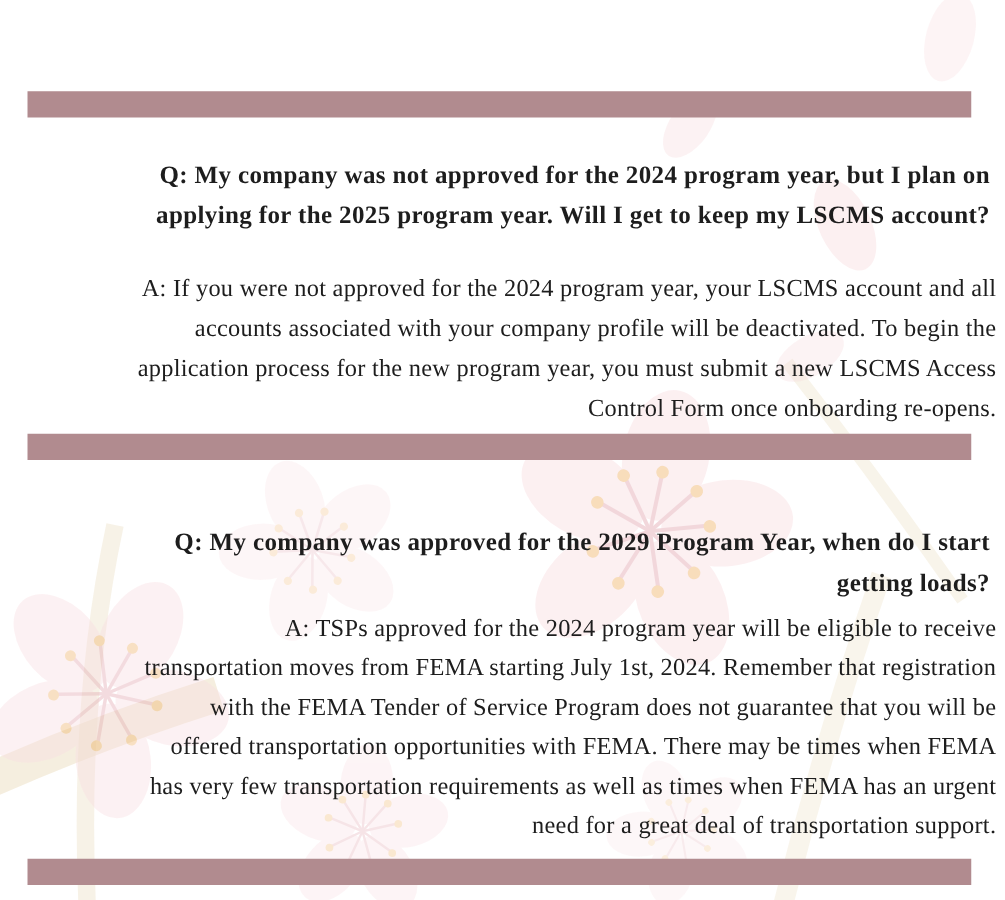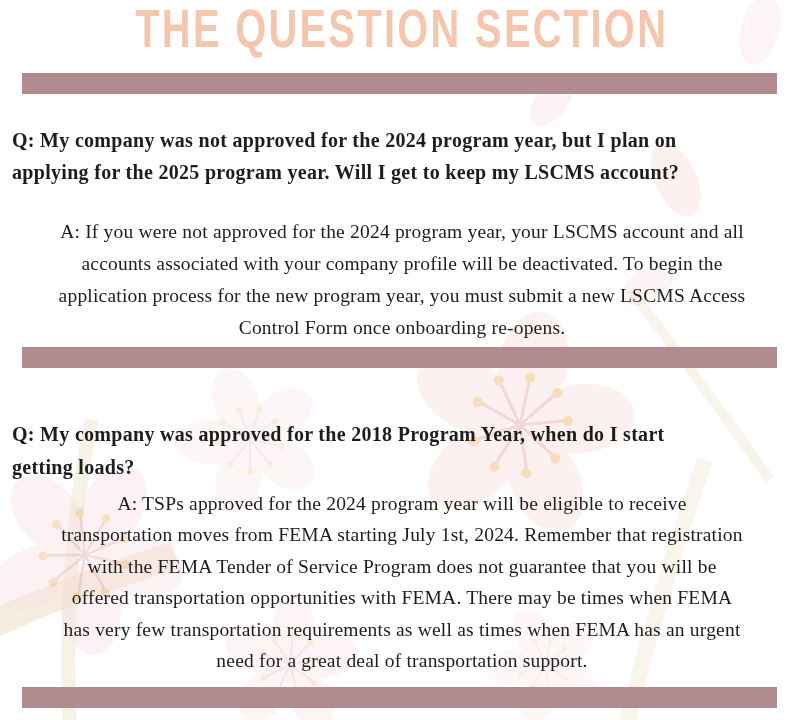--- a/index.html
+++ b/index.html
@@ -54,32 +54,32 @@
     height: 21px;
     background: #b18b8f;
   }
   .divider.top    { top: 73px; }
   .divider.middle { top: 347px; }
   .divider.bottom { top: 687px; }
   .question {
     position: absolute;
     left: 12px;
     width: 780px;
-    text-align: left;
+    text-align: right;
     font-weight: 700;
     font-size: 20px;
     line-height: 32px;
     white-space: pre-line;
     letter-spacing: 0.3px;
   }
   .answer {
     position: absolute;
     left: 7px;
     width: 790px;
-    text-align: center;
+    text-align: right;
     font-weight: 400;
     font-size: 19.5px;
     line-height: 32px;
     white-space: pre-line;
     letter-spacing: 0.2px;
   }
   .q1 { top: 104px; }
   .a1 { top: 196px; }
   .q2 { top: 398px; line-height: 33px; }
   .a2 { top: 468px; line-height: 31.5px; }
@@ -136,39 +136,36 @@
   <use href="#blossom" transform="translate(290,665) scale(1.4) rotate(5)" opacity="0.30"></use>
   <use href="#blossom" transform="translate(545,665) scale(1.2) rotate(50)" opacity="0.22"></use>
   <use href="#petal" transform="translate(552,100) rotate(35)" opacity="0.30"></use>
   <use href="#petal" transform="translate(676,180) rotate(-25) scale(1.3)" opacity="0.35"></use>
   <use href="#petal" transform="translate(648,285) rotate(60)" opacity="0.28"></use>
   <use href="#petal" transform="translate(760,30) rotate(15) scale(1.2)" opacity="0.25"></use>
 </svg>
 
 <div class="content">
 
-  <div class="title-wrap">
-    <span class="title-text">THE QUESTION SECTION</span>
-  </div>
 
   <div class="divider top"></div>
 
   <div class="qa-section">
     <p class="question q1">Q: My company was not approved for the 2024 program year, but I plan on
 applying for the 2025 program year. Will I get to keep my LSCMS account?</p>
     <p class="answer a1">A: If you were not approved for the 2024 program year, your LSCMS account and all
 accounts associated with your company profile will be deactivated. To begin the
 application process for the new program year, you must submit a new LSCMS Access
 Control Form once onboarding re-opens.</p>
   </div>
 
   <div class="divider middle"></div>
 
   <div class="qa-section">
-    <p class="question q2">Q: My company was approved for the 2018 Program Year, when do I start
+    <p class="question q2">Q: My company was approved for the 2029 Program Year, when do I start
 getting loads?</p>
     <p class="answer a2">A: TSPs approved for the 2024 program year will be eligible to receive
 transportation moves from FEMA starting July 1st, 2024. Remember that registration
 with the FEMA Tender of Service Program does not guarantee that you will be
 offered transportation opportunities with FEMA. There may be times when FEMA
 has very few transportation requirements as well as times when FEMA has an urgent
 need for a great deal of transportation support.</p>
   </div>
 
   <div class="divider bottom"></div>

